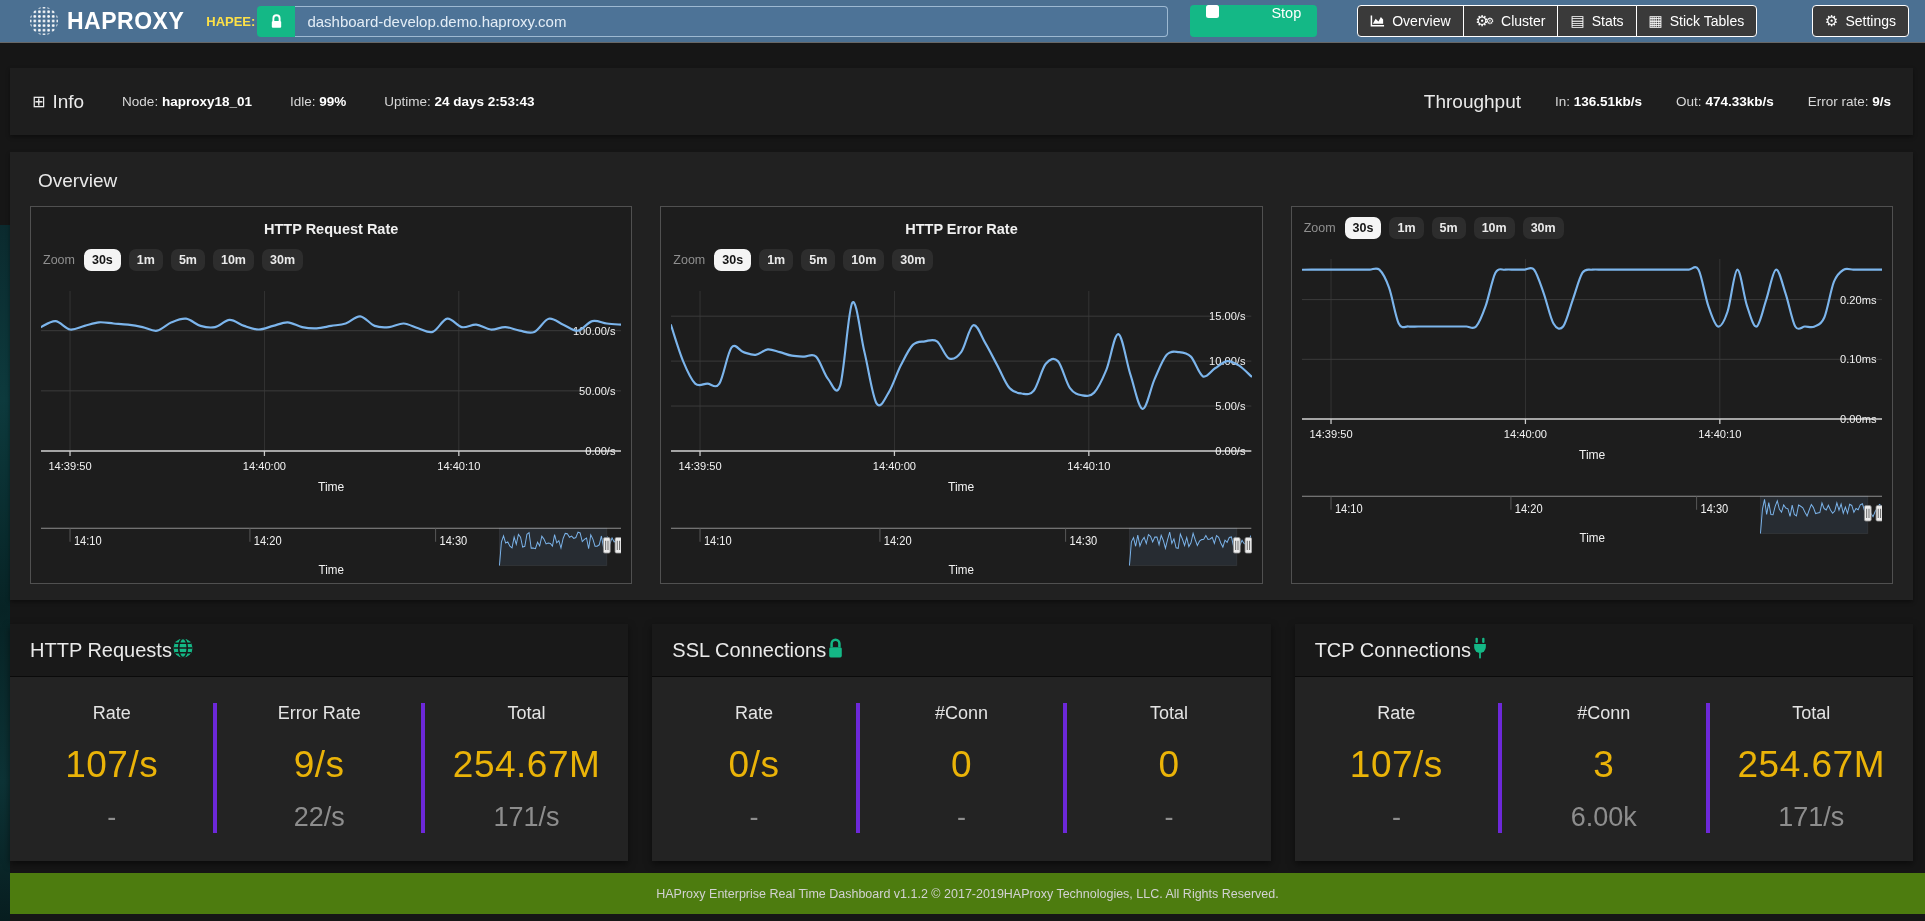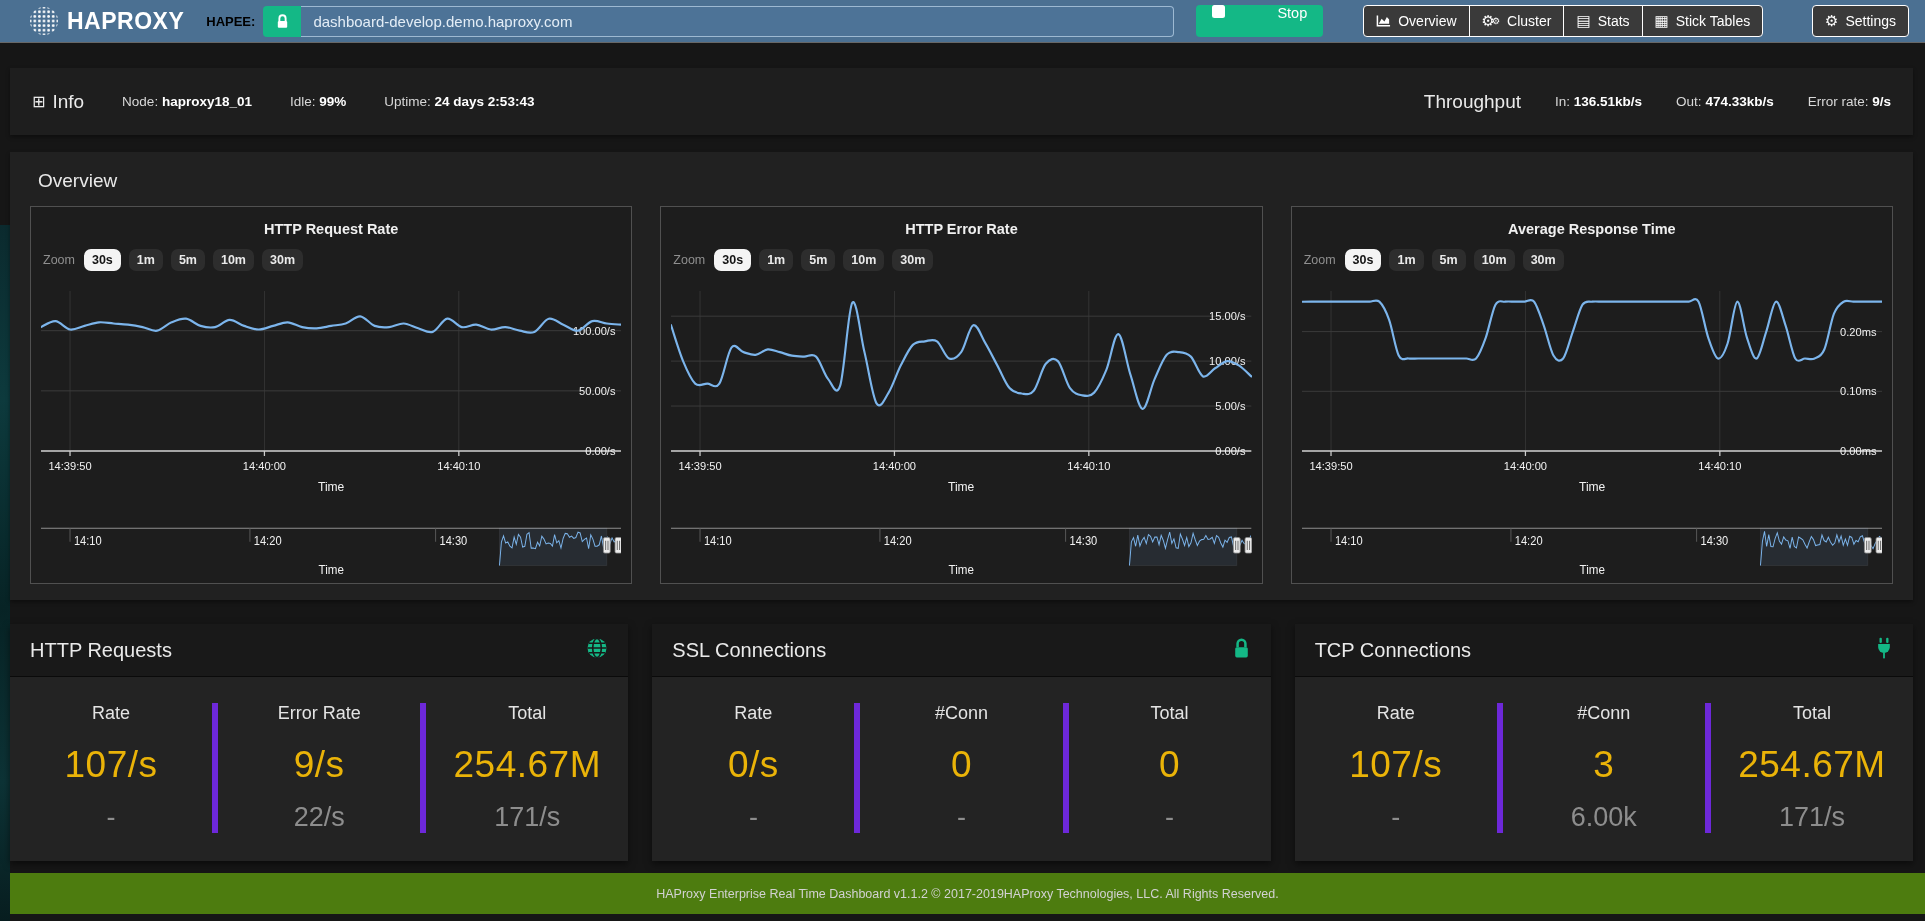--- a/index.html
+++ b/index.html
@@ -12,21 +12,21 @@
   .left-strip{position:absolute;left:0;top:225px;bottom:0;width:10px;z-index:0;
     background:linear-gradient(180deg,#0b2a2e 0%,#0d3a3d 25%,#072325 55%,#0d3336 80%,#071d1f 100%);}
   
   .navbar{height:42px;background:#4b7092;display:flex;align-items:center;padding:0 10px 0 12px;
     position:relative;z-index:2;box-shadow:0 1px 0 rgba(255,255,255,.35);}
   .brand{display:flex;align-items:center;margin-left:18px;}
   .logo-dots{width:28px;height:28px;border-radius:50%;display:inline-block;margin-right:9px;
     background-image:radial-gradient(circle,rgba(255,255,255,.95) 1.1px,rgba(255,255,255,0) 1.6px);
     background-size:4.6px 4.6px;background-position:center;}
   .brand-text{color:#fff;font-size:23px;font-weight:bold;letter-spacing:.5px;}
-  .hapee{color:#000000;font-size:13px;font-weight:bold;margin:0 8px 0 22px;}
+  .hapee{color:#fde047;font-size:13px;font-weight:bold;margin:0 2px 0 22px;}
   .url-group{display:flex;align-items:stretch;height:31px;}
   .lock-box{width:38px;background:#14b886;border-radius:4px 0 0 4px;display:flex;align-items:center;justify-content:center;}
   .url-input{width:848px;background:#4d7397;border:1px solid #9db9d2;border-left:none;border-radius:0 4px 4px 0;
     color:#e3edf6;font-size:15px;padding:0 12px;outline:none;font-family:inherit;}
   .stop-btn{margin-left:22px;height:32px;padding:0 16px;background:#14b886;border:none;border-radius:4px;
     color:#fff;font-size:14.5px;display:flex;align-items:flex-start;cursor:pointer;font-family:inherit;gap:40px;}
   .stop-icon{width:13px;height:13px;background:#fff;border-radius:2.5px;display:inline-block;margin-right:12px;}
   .btn-group{display:flex;margin-left:40px;}
   .nav-btn,.settings-btn{height:32px;background:#3a3a3a;border:1px solid #fff;color:#fff;font-size:14px;
     display:flex;align-items:center;padding:0 12px;cursor:pointer;font-family:inherit;}
@@ -58,25 +58,25 @@
   .zoom-label{color:#8f8f8f;font-size:12.5px;margin-right:9px;}
   .zbtn{font-size:12.5px;font-weight:bold;padding:4px 8px;border:none;border-radius:7px;margin-right:8px;
     background:#2d2d2d;color:#eaeaea;cursor:pointer;font-family:inherit;}
   .zbtn.selected{background:#f4f4f4;color:#141414;}
   .main-chart{width:100%;height:232px;display:block;}
   .nav-chart{width:100%;height:54px;display:block;margin-top:10px;}
   
   .cards-row{display:flex;gap:24px;margin:24px 12px 0 10px;position:relative;z-index:1;}
   .card{flex:1;background:#232323;box-shadow:0 3px 7px rgba(0,0,0,.5);}
   .card-header{background:#191919;border-bottom:1px solid #0a0a0a;padding:13px 20px;display:flex;
-    align-items:center;justify-content:space-between;}
+    align-items:center;}
   .card-title{color:#eaeaea;font-size:20px;}
   .card-body{display:flex;padding:26px 0 28px;}
   .card-col{flex:1;text-align:center;}
-  .card-col + .card-col{border-left:6px solid #6d28d9;}
+  .card-col + .card-col{border-left:4px solid #6d28d9;}
   .col-label{color:#e4e4e4;font-size:18px;margin-bottom:20px;}
   .col-value{color:#eab308;font-size:37px;font-weight:normal;letter-spacing:.5px;}
   .col-secondary{color:#8d8d8d;font-size:27px;margin-top:16px;}
   
   .footer{margin:12px 0 0 10px;height:41px;background:#4d7c0f;display:flex;align-items:center;justify-content:center;
     color:#d2d2d2;font-size:12.5px;position:relative;z-index:1;}
 </style>
 </head>
 <body>
 
@@ -265,21 +265,20 @@
           <path d="M474.0 41.0L476.0 18.1L478.2 14.0L480.4 22.4L482.6 11.6L484.8 22.1L487.0 16.8L489.2 13.9L491.4 19.8L493.6 11.1L495.8 12.8L498.0 18.2L500.2 13.6L502.4 13.6L504.6 20.9L506.8 11.8L509.0 16.8L511.2 24.3L513.4 16.0L515.6 8.7L517.8 19.7L520.0 15.3L522.2 23.9L524.4 24.4L526.6 10.6L528.8 15.7L531.0 21.7L533.2 13.9L535.4 22.7L537.6 19.1L539.8 9.9L542.0 16.1L544.2 21.6L546.4 17.5L548.6 16.0L550.8 15.7L553.0 12.0L555.2 15.8L557.4 15.4L559.6 13.7L561.8 19.7L564.0 12.1L566.2 13.7L568.4 19.2L570.6 23.2L572.8 16.5L575.0 18.6L577.2 13.9L579.4 13.4L581.6 22.3L583.8 14.6L586.0 21.8L588.2 21.4L590.4 16.6L592.6 19.9L594.8 20.5L597.0 24.2L599.2 12.1" fill="none" stroke="#7cb5ec" stroke-width="1"></path>
           <rect x="581.5" y="14" width="7" height="15" rx="1.5" fill="#ececec" stroke="#8a8a8a" stroke-width="0.8"></rect>
           <line x1="583.8" y1="17" x2="583.8" y2="26" stroke="#666" stroke-width="1"></line>
           <line x1="586.2" y1="17" x2="586.2" y2="26" stroke="#666" stroke-width="1"></line>
           <rect x="593.5" y="14" width="7" height="15" rx="1.5" fill="#ececec" stroke="#8a8a8a" stroke-width="0.8"></rect>
           <line x1="595.8" y1="17" x2="595.8" y2="26" stroke="#666" stroke-width="1"></line>
           <line x1="598.2" y1="17" x2="598.2" y2="26" stroke="#666" stroke-width="1"></line>
         </svg>
     </div>
     <div class="chart-box">
-      <div class="chart-title">Average Response Time</div>
       <div class="zoom-row">
         <span class="zoom-label">Zoom</span>
         <button class="zbtn selected">30s</button>
         <button class="zbtn">1m</button>
         <button class="zbtn">5m</button>
         <button class="zbtn">10m</button>
         <button class="zbtn">30m</button>
       </div>
       <svg class="main-chart" viewBox="0 0 600 232" preserveAspectRatio="none">
           <line x1="30" y1="10" x2="30" y2="170" stroke="#343434" stroke-width="1"></line>

